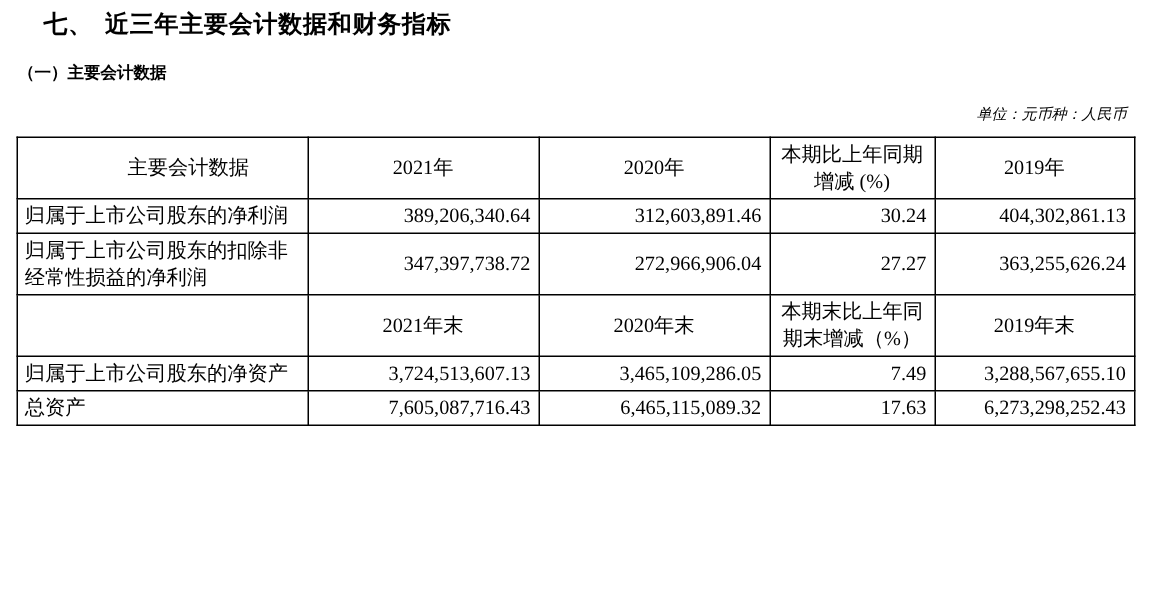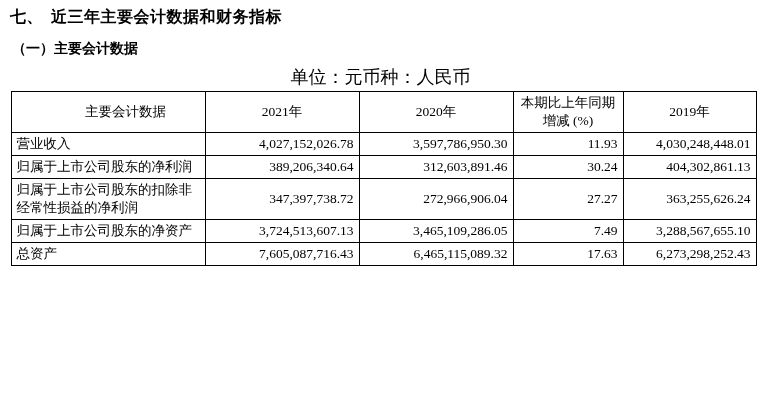--- a/index.html
+++ b/index.html
@@ -18,37 +18,38 @@
     position: relative;
     width: 767px;
     height: 406px;
     box-sizing: border-box;
     padding: 0 10px;
   }
   .heading-1 {
     font-size: 16px;
     font-weight: bold;
     letter-spacing: 0.5px;
-    margin: 6px 0 0 0;
+    margin: 6px 0 0 19px;
     line-height: 22px;
   }
   .heading-1 .num {
     margin-right: 8px;
   }
   .heading-2 {
-    font-size: 14px;
+    font-size: 11px;
     font-weight: bold;
     margin: 11px 0 0 2px;
     line-height: 20px;
   }
   .unit-line {
-    text-align: center;
-    font-size: 18px;
+    text-align: right;
+    font-size: 10px;
     margin: 9px 6px 5px 0;
     line-height: 18px;
+    font-style: italic;
   }
   table.fin {
     border-collapse: collapse;
     width: 745px;
     margin: 0 auto;
     table-layout: fixed;
   }
   table.fin td {
     border: 1px solid #000000;
     font-size: 13.5px;
@@ -102,45 +103,45 @@
     </colgroup>
     <tbody>
       <tr>
         <td class="hdr" style="height:34px;padding-left:40px;">主要会计数据</td>
         <td class="hdr">2021年</td>
         <td class="hdr">2020年</td>
         <td class="hdr-chg">本期比上年同期增减 (%)</td>
         <td class="hdr">2019年</td>
       </tr>
 
-      <tr>
-        <td class="label">营业收入</td>
-        <td class="num">4,027,152,026.78</td>
-        <td class="num">3,597,786,950.30</td>
-        <td class="num">11.93</td>
-        <td class="num">4,030,248,448.01</td>
-      </tr>
 
       <tr>
         <td class="label two-line">归属于上市公司股东的净利润</td>
         <td class="num">389,206,340.64</td>
         <td class="num">312,603,891.46</td>
         <td class="num">30.24</td>
         <td class="num">404,302,861.13</td>
       </tr>
 
       <tr>
         <td class="label two-line">归属于上市公司股东的扣除非经常性损益的净利润</td>
         <td class="num">347,397,738.72</td>
         <td class="num">272,966,906.04</td>
         <td class="num">27.27</td>
         <td class="num">363,255,626.24</td>
       </tr>
 
 
+      <tr>
+        <td class="hdr"></td>
+        <td class="hdr">2021年末</td>
+        <td class="hdr">2020年末</td>
+        <td class="hdr-chg">本期末比上年同期末增减（%）</td>
+        <td class="hdr">2019年末</td>
+      </tr>
 
       <tr>
         <td class="label two-line">归属于上市公司股东的净资产</td>
         <td class="num">3,724,513,607.13</td>
         <td class="num">3,465,109,286.05</td>
         <td class="num">7.49</td>
         <td class="num">3,288,567,655.10</td>
       </tr>
 
       <tr>

